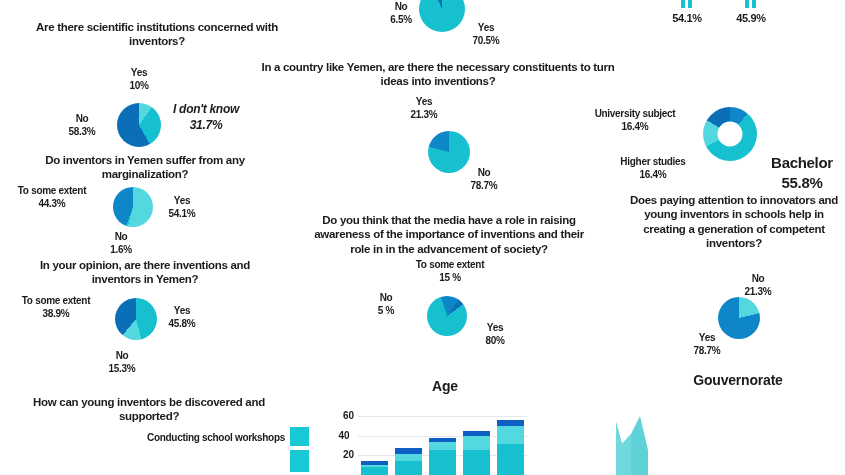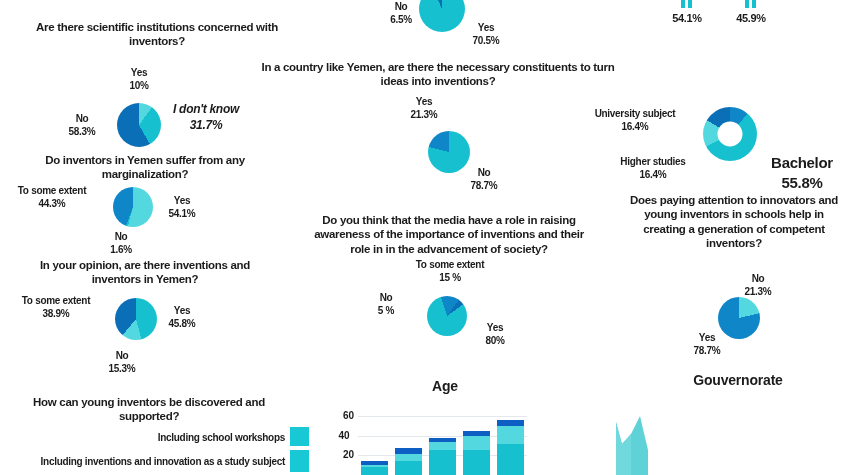--- a/index.html
+++ b/index.html
@@ -113,24 +113,23 @@
     <span>Yes</span>
     <span class="v">45.8%</span>
   </div>
   <div class="lbl" style="left:100px; top:349px; width:44px; font-size:10px;">
     <span>No</span>
     <span class="v">15.3%</span>
   </div>
 
   <div class="q" style="left:18px; top:379px; width:262px; font-size:11.5px;margin-top:16px;">How can young inventors be discovered and supported?</div>
 
-  <div class="lbl" style="left:115px; top:431px; width:170px; font-size:10px; text-align:right;">Including school workshops</div>
+  <div class="lbl" style="left:115px; top:431px; width:170px; font-size:10px; text-align:right;">Conducting school workshops</div>
   <div class="hbar" style="left:290px; top:427px; width:19px; height:19px;"></div>
 
-  <div class="lbl" style="left:10px; top:455px; width:275px; font-size:10px; text-align:right;">Including inventions and innovation as a study subject</div>
   <div class="hbar" style="left:290px; top:450px; width:19px; height:22px;"></div>
 
   <div class="pie" style="left:419px; top:-14px; width:46px; height:46px;
               background: conic-gradient(from 0deg,
                 #16c0cf 0deg 336.6deg,
                 #0b6fb8 336.6deg 360deg);"></div>
 
   <div class="lbl" style="left:380px; top:0px; width:42px; font-size:10px;">
     <span>No</span>
     <span class="v">6.5%</span>

